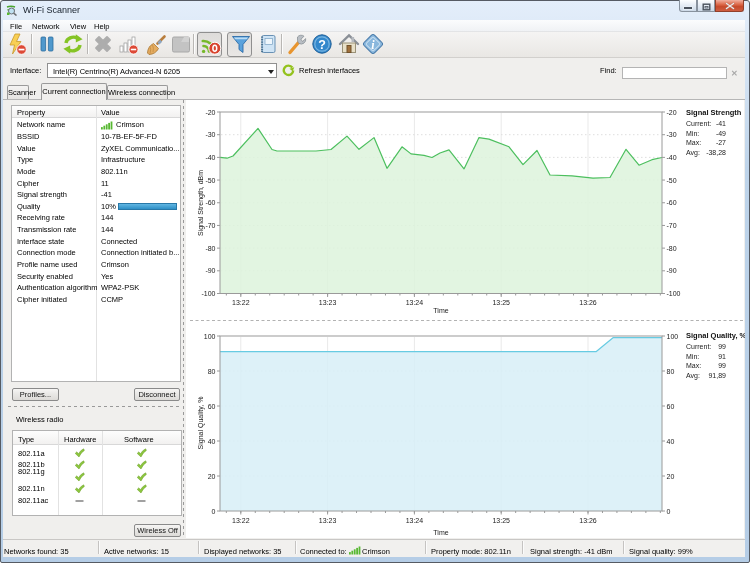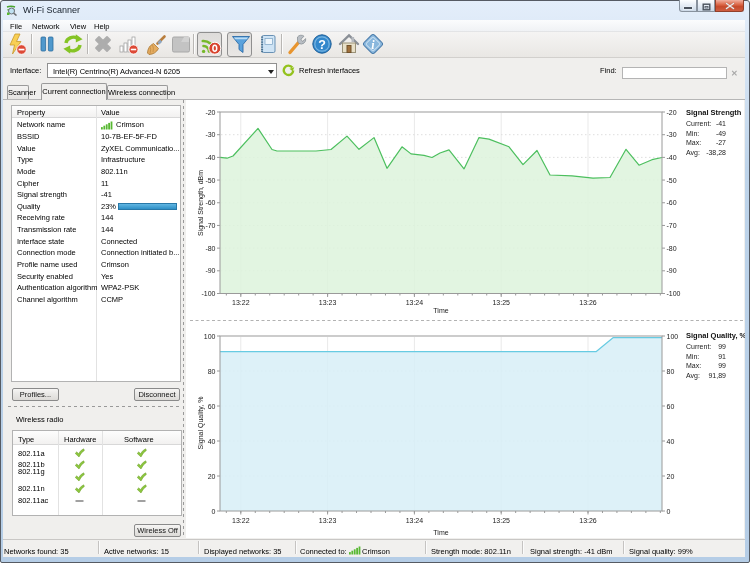--- a/index.html
+++ b/index.html
@@ -176,37 +176,37 @@
 <div style="position:absolute;left:101px;top:143.5px;white-space:nowrap">ZyXEL Communicatio...</div>
 <div style="position:absolute;left:17px;top:155.2px;width:80px;white-space:nowrap">Type</div>
 <div style="position:absolute;left:101px;top:155.2px;white-space:nowrap">Infrastructure</div>
 <div style="position:absolute;left:17px;top:166.8px;width:80px;white-space:nowrap">Mode</div>
 <div style="position:absolute;left:101px;top:166.8px;white-space:nowrap">802.11n</div>
 <div style="position:absolute;left:17px;top:178.5px;width:80px;white-space:nowrap">Cipher</div>
 <div style="position:absolute;left:101px;top:178.5px;white-space:nowrap">11</div>
 <div style="position:absolute;left:17px;top:190.1px;width:80px;white-space:nowrap">Signal strength</div>
 <div style="position:absolute;left:101px;top:190.1px;white-space:nowrap">-41</div>
 <div style="position:absolute;left:17px;top:201.8px;width:80px;white-space:nowrap">Quality</div>
-<div style="position:absolute;left:101px;top:201.8px;white-space:nowrap">23%</div>
+<div style="position:absolute;left:101px;top:201.8px;white-space:nowrap">10%</div>
 <div style="position:absolute;left:118px;top:203.0px;width:59px;height:7px;background:linear-gradient(#61b6e2,#2e8fc6);border:1px solid #2878a8"></div>
 <div style="position:absolute;left:17px;top:213.4px;width:64px;white-space:nowrap">Receiving rate</div>
 <div style="position:absolute;left:101px;top:213.4px;white-space:nowrap">144</div>
 <div style="position:absolute;left:17px;top:225.1px;width:80px;white-space:nowrap">Transmission rate</div>
 <div style="position:absolute;left:101px;top:225.1px;white-space:nowrap">144</div>
 <div style="position:absolute;left:17px;top:236.7px;width:80px;white-space:nowrap">Interface state</div>
 <div style="position:absolute;left:101px;top:236.7px;white-space:nowrap">Connected</div>
 <div style="position:absolute;left:17px;top:248.4px;width:80px;white-space:nowrap">Connection mode</div>
 <div style="position:absolute;left:101px;top:248.4px;white-space:nowrap">Connection initiated b...</div>
 <div style="position:absolute;left:17px;top:260.0px;width:80px;white-space:nowrap">Profile name used</div>
 <div style="position:absolute;left:101px;top:260.0px;white-space:nowrap">Crimson</div>
 <div style="position:absolute;left:17px;top:271.7px;width:80px;white-space:nowrap">Security enabled</div>
 <div style="position:absolute;left:101px;top:271.7px;white-space:nowrap">Yes</div>
 <div style="position:absolute;left:17px;top:283.3px;width:80px;white-space:nowrap">Authentication algorithm</div>
 <div style="position:absolute;left:101px;top:283.3px;white-space:nowrap">WPA2-PSK</div>
-<div style="position:absolute;left:17px;top:294.9px;width:80px;white-space:nowrap">Channel algorithm</div>
+<div style="position:absolute;left:17px;top:294.9px;width:80px;white-space:nowrap">Cipher initiated</div>
 <div style="position:absolute;left:101px;top:294.9px;white-space:nowrap">CCMP</div>
 
 <div style="position:absolute;left:12px;top:388px;width:47px;height:13px;border:1px solid #8a8a8a;border-radius:2px;background:linear-gradient(#f6f5f4,#e9e8e6 45%,#dddbd8);text-align:center;line-height:12px;font-size:7.5px;color:#111">Profiles...</div>
 <div style="position:absolute;left:134px;top:388px;width:46px;height:13px;border:1px solid #8a8a8a;border-radius:2px;background:linear-gradient(#f6f5f4,#e9e8e6 45%,#dddbd8);text-align:center;line-height:12px;font-size:7.5px;color:#111">Disconnect</div>
 <div class="abs" style="left:8px;top:406px;width:173px;height:1px;background:repeating-linear-gradient(90deg,#999 0,#999 3px,transparent 3px,transparent 6px)"></div>
 <div class="abs" style="left:16px;top:415px">Wireless radio</div>
 
 <div class="abs" style="left:12px;top:430px;width:170px;height:86px;background:#fff;border:1px solid #b2b2b2"></div>
 <div class="abs" style="left:13px;top:431px;width:168px;height:14px;background:linear-gradient(#fdfdfd,#f2f1f0);border-bottom:1px solid #d8d8d8"></div>
 <div class="abs" style="left:58px;top:431px;width:1px;height:84px;background:#e2e2e2"></div>
@@ -444,21 +444,21 @@
     <text x="726" y="368.2" font-size="7" fill="#222" text-anchor="end">99</text>
     <text x="686" y="377.9" font-size="7" fill="#222">Avg:</text>
     <text x="726" y="377.9" font-size="7" fill="#222" text-anchor="end">91,89</text>
   </svg>
 
 <div class="abs" style="left:3px;top:539px;width:742px;height:18px;background:#f1f0ee;border-top:1px solid #c9c7c5"></div>
 <div style="position:absolute;left:4px;top:547px;white-space:nowrap">Networks found: 35</div>
 <div style="position:absolute;left:104px;top:547px;white-space:nowrap">Active networks: 15</div>
 <div style="position:absolute;left:204px;top:547px;white-space:nowrap">Displayed networks: 35</div>
 <div style="position:absolute;left:300px;top:547px;white-space:nowrap">Connected to:</div>
-<div style="position:absolute;left:431px;top:547px;white-space:nowrap">Strength mode: 802.11n</div>
+<div style="position:absolute;left:431px;top:547px;white-space:nowrap">Property mode: 802.11n</div>
 <div style="position:absolute;left:530px;top:547px;white-space:nowrap">Signal strength: -41 dBm</div>
 <div style="position:absolute;left:629px;top:547px;white-space:nowrap">Signal quality: 99%</div>
 <div style="position:absolute;left:98px;top:541px;width:1px;height:13px;background:#c5c3c1;box-shadow:1px 0 0 #fbfbfb"></div>
 <div style="position:absolute;left:198px;top:541px;width:1px;height:13px;background:#c5c3c1;box-shadow:1px 0 0 #fbfbfb"></div>
 <div style="position:absolute;left:295px;top:541px;width:1px;height:13px;background:#c5c3c1;box-shadow:1px 0 0 #fbfbfb"></div>
 <div style="position:absolute;left:425px;top:541px;width:1px;height:13px;background:#c5c3c1;box-shadow:1px 0 0 #fbfbfb"></div>
 <div style="position:absolute;left:522px;top:541px;width:1px;height:13px;background:#c5c3c1;box-shadow:1px 0 0 #fbfbfb"></div>
 <div style="position:absolute;left:623px;top:541px;width:1px;height:13px;background:#c5c3c1;box-shadow:1px 0 0 #fbfbfb"></div>
 <svg style="position:absolute;left:349px;top:546px" width="13" height="9">
     <rect x="0.0" y="6.1" width="1.8" height="2.4" fill="#58b832"></rect>

